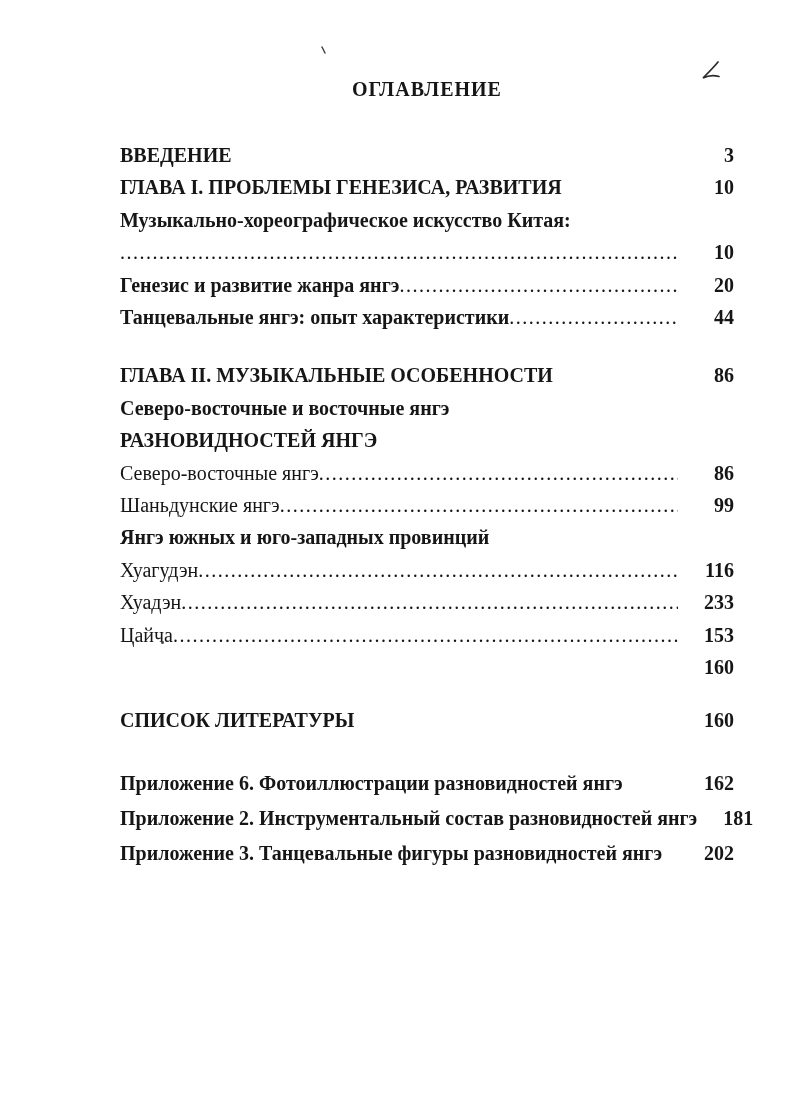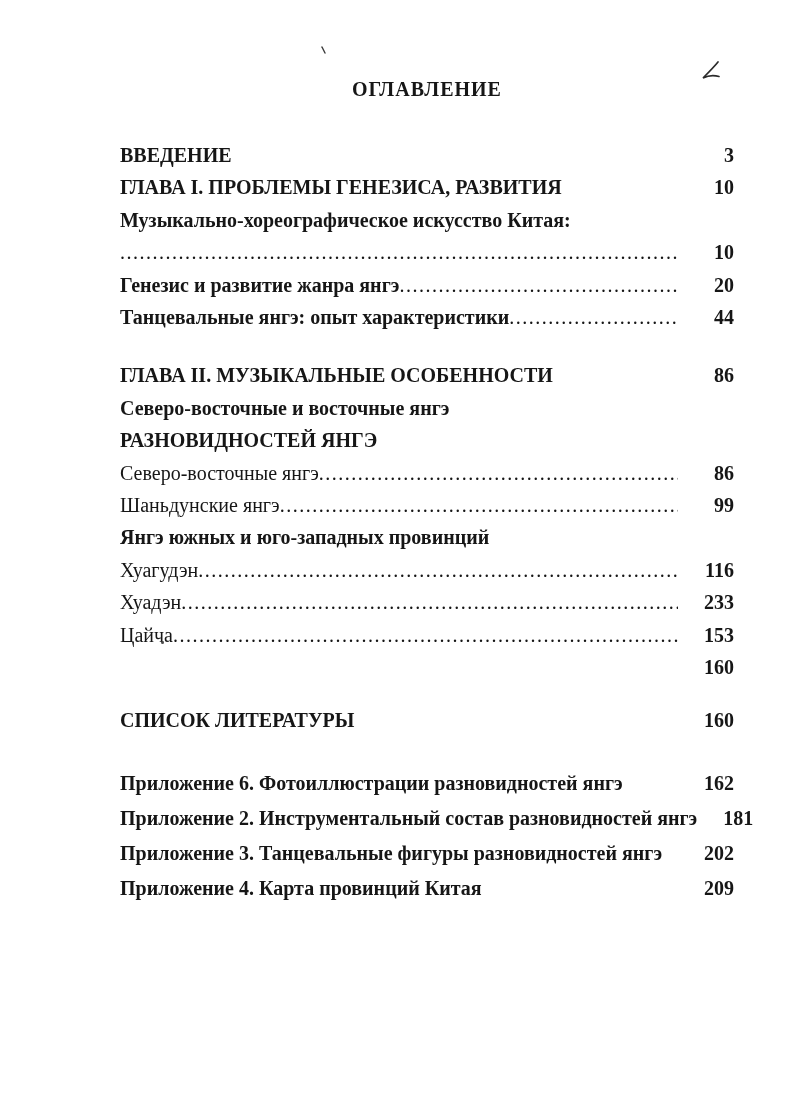--- a/index.html
+++ b/index.html
@@ -175,20 +175,15 @@
         <div class="row bold appendix">
     <span class="label">Приложение 2. Инструментальный состав разновидностей янгэ</span>
     <span class="dots"></span>
     <span class="page-num">181</span>
   </div>
         <div class="row bold appendix">
     <span class="label">Приложение 3. Танцевальные фигуры разновидностей янгэ</span>
     <span class="dots"></span>
     <span class="page-num">202</span>
   </div>
-        <div class="row bold appendix">
-    <span class="label">Приложение 4. Карта провинций Китая</span>
-    <span class="dots"></span>
-    <span class="page-num">209</span>
-  </div>
       </div>
   </div>
 </div>
 
 </body></html>

